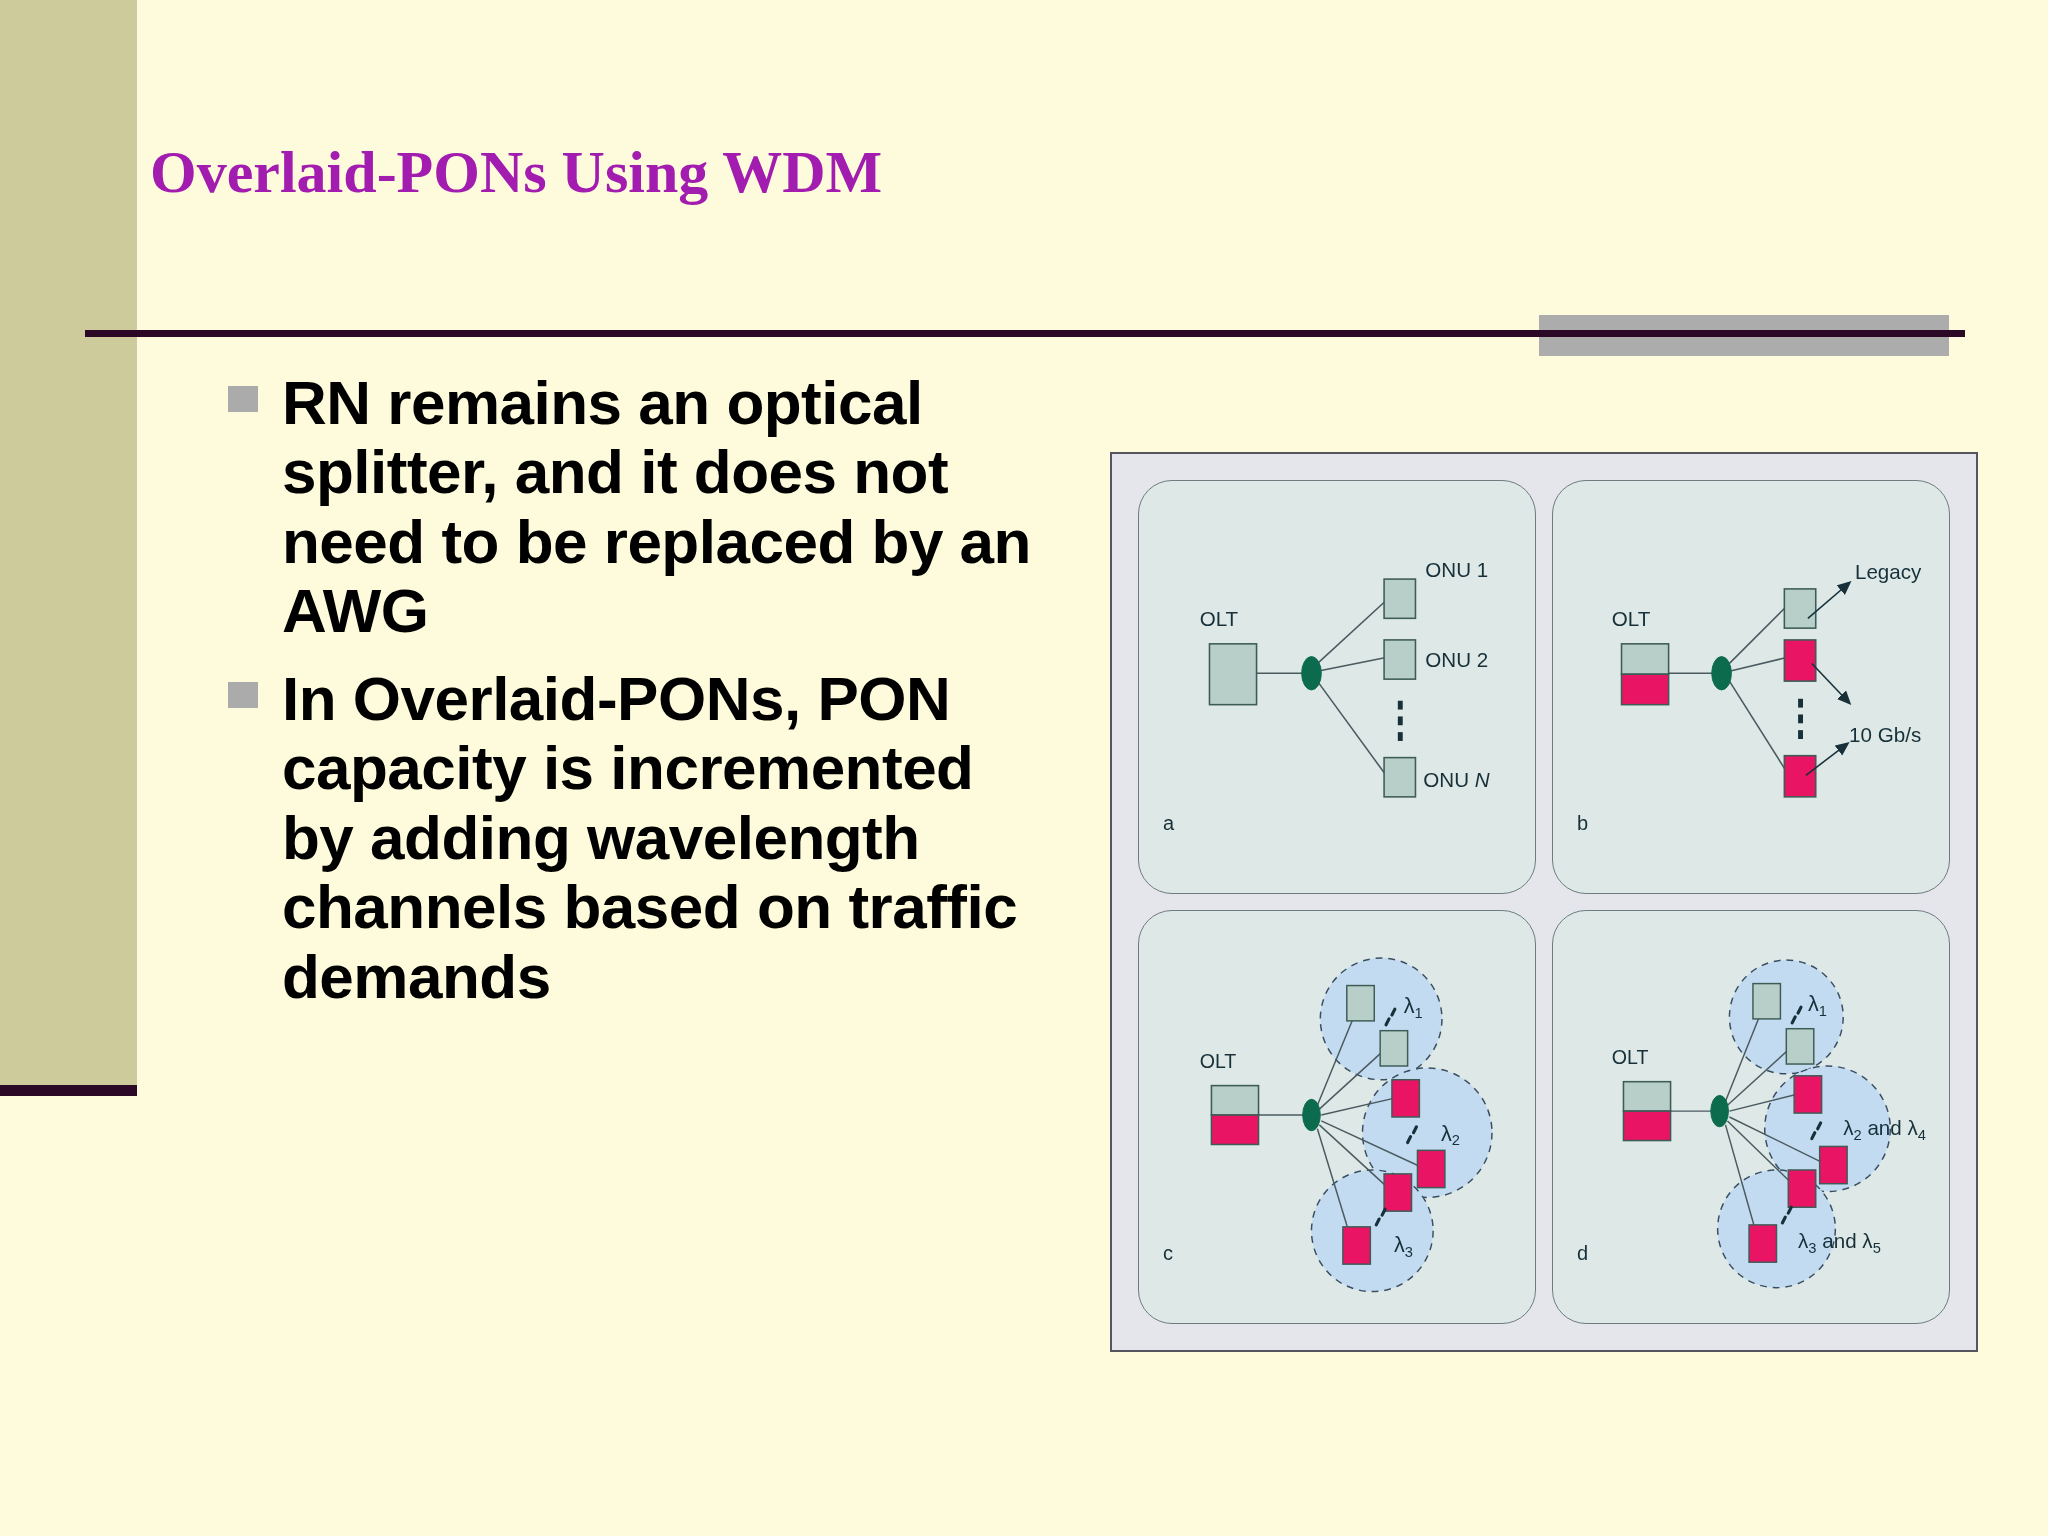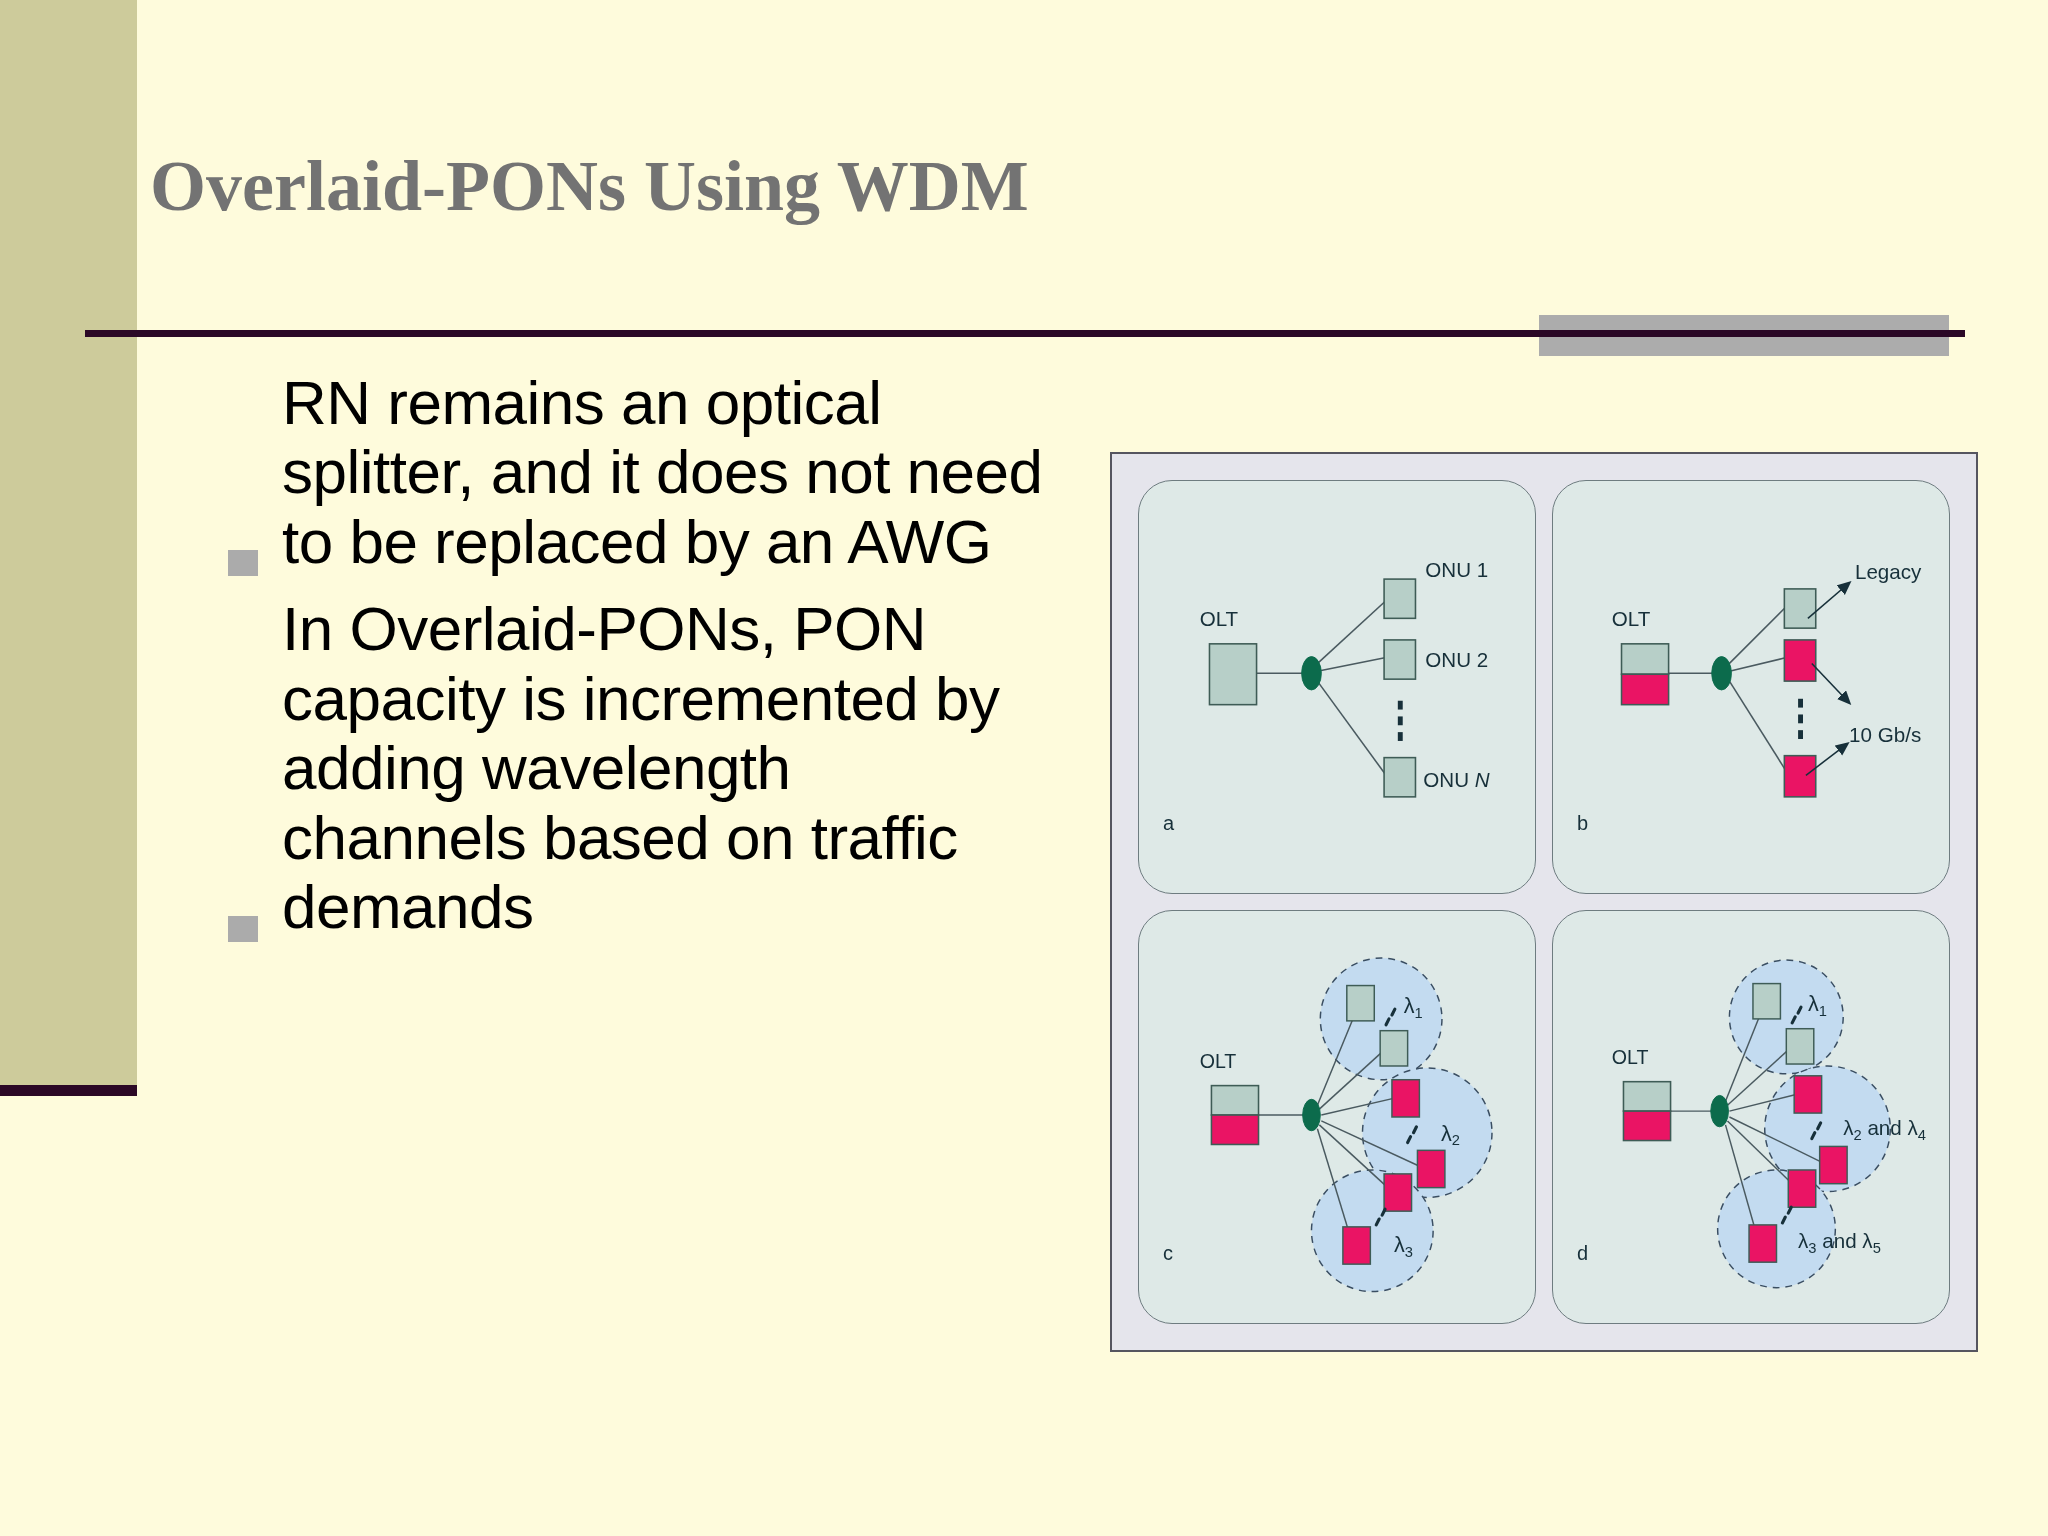--- a/index.html
+++ b/index.html
@@ -54,37 +54,38 @@
     background: #ACACAC;
   }
 
   
   .slide-title {
     position: absolute;
     left: 150px;
     top: 100px;
     width: 1700px;
     font-family: "Liberation Serif", serif;
-    font-size: 72px;
+    font-size: 60px;
     line-height: 1.08;
-    color: #737373;
+    color: #a21caf;
     white-space: nowrap;
   }
 
   
   .bullet-list {
     position: absolute;
     left: 228px;
     top: 368px;
     width: 820px;
   }
   .bullet-item {
     display: flex;
-    align-items: flex-end;
+    align-items: flex-start;
     margin-bottom: 18px;
+    font-weight: bold;
   }
   .bullet-marker {
     flex: 0 0 auto;
     width: 30px;
     height: 26px;
     background: #ABABAB;
     margin-top: 18px;
     margin-right: 24px;
   }
   .bullet-text {

